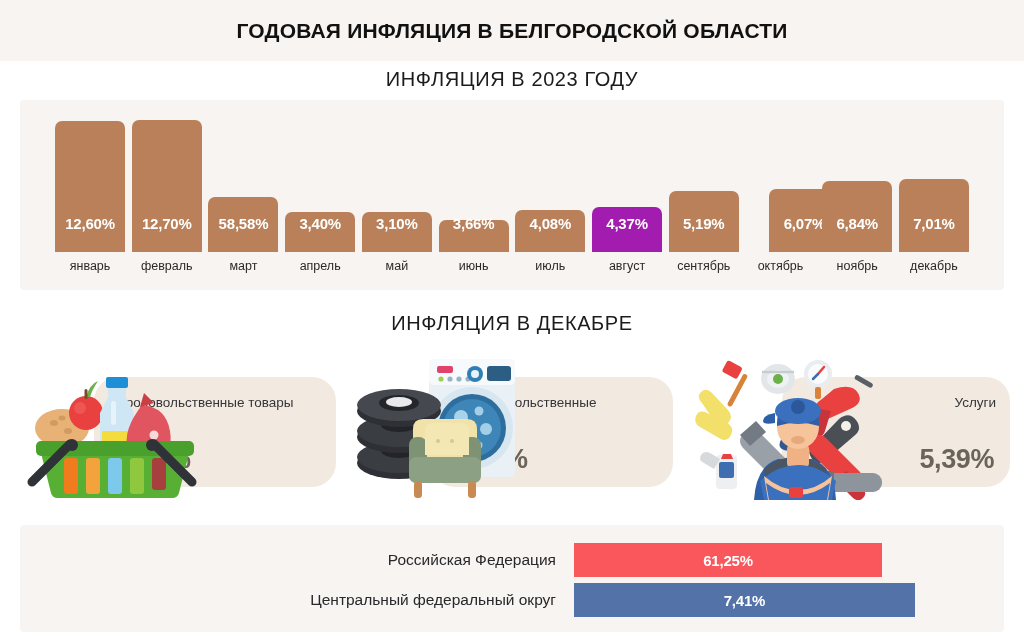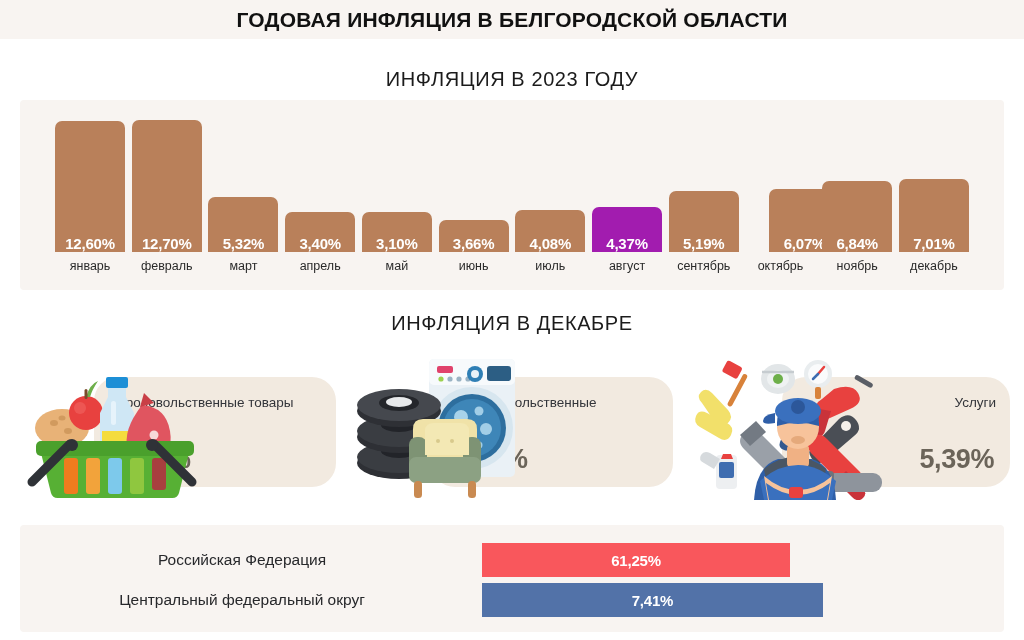--- a/index.html
+++ b/index.html
@@ -17,21 +17,21 @@
     width: 1024px;
     height: 640px;
     background: #ffffff;
   }
 
   
   .header-band {
     position: absolute;
     left: 0; top: 0;
     width: 1024px;
-    height: 39px;
+    height: 61px;
     background: #F8F4F1;
     display: flex;
     align-items: center;
     justify-content: center;
   }
   .header-title {
     font-size: 21px;
     font-weight: bold;
     color: #111111;
     letter-spacing: 0.2px;
@@ -85,21 +85,21 @@
     display: flex;
     align-items: flex-end;
     justify-content: center;
     position: relative;
   }
   .bar-value {
     color: #ffffff;
     font-size: 15px;
     font-weight: bold;
     letter-spacing: -0.2px;
-    padding-bottom: 0;
+    padding-bottom: 20px;
     white-space: nowrap;
   }
   .bar-label {
     position: absolute;
     top: 100%;
     margin-top: 7px;
     font-size: 12.5px;
     color: #2a2a2a;
     white-space: nowrap;
     text-align: center;
@@ -166,26 +166,27 @@
     position: absolute;
     left: 0;
     width: 984px;
     height: 34px;
     display: flex;
     align-items: center;
   }
   #cmp-row-0 { top: 18px; }
   #cmp-row-1 { top: 58px; }
   .cmp-label {
-    width: 462px;
-    text-align: center;
+    width: 544px;
+    text-align: right;
     padding-right: 18px;
     font-size: 15.5px;
     color: #27282b;
     white-space: nowrap;
+    margin-left: 10px;
   }
   .cmp-bar {
     height: 34px;
     display: flex;
     align-items: center;
     justify-content: center;
   }
   .cmp-value {
     color: #ffffff;
     font-size: 15px;
@@ -213,21 +214,21 @@
           <span class="bar-label">январь</span>
         </div>
         <div class="bar-col">
           <div class="bar" style="height: 131.704px; background: rgb(185, 128, 90);">
             <span class="bar-value">12,70%</span>
           </div>
           <span class="bar-label">февраль</span>
         </div>
         <div class="bar-col">
           <div class="bar" style="height: 55.1704px; background: rgb(185, 128, 90);">
-            <span class="bar-value">5,32%</span>
+            <span class="bar-value">58,58%</span>
           </div>
           <span class="bar-label">март</span>
         </div>
         <div class="bar-col">
           <div class="bar" style="height: 40px; background: rgb(185, 128, 90);">
             <span class="bar-value">3,40%</span>
           </div>
           <span class="bar-label">апрель</span>
         </div>
         <div class="bar-col">

